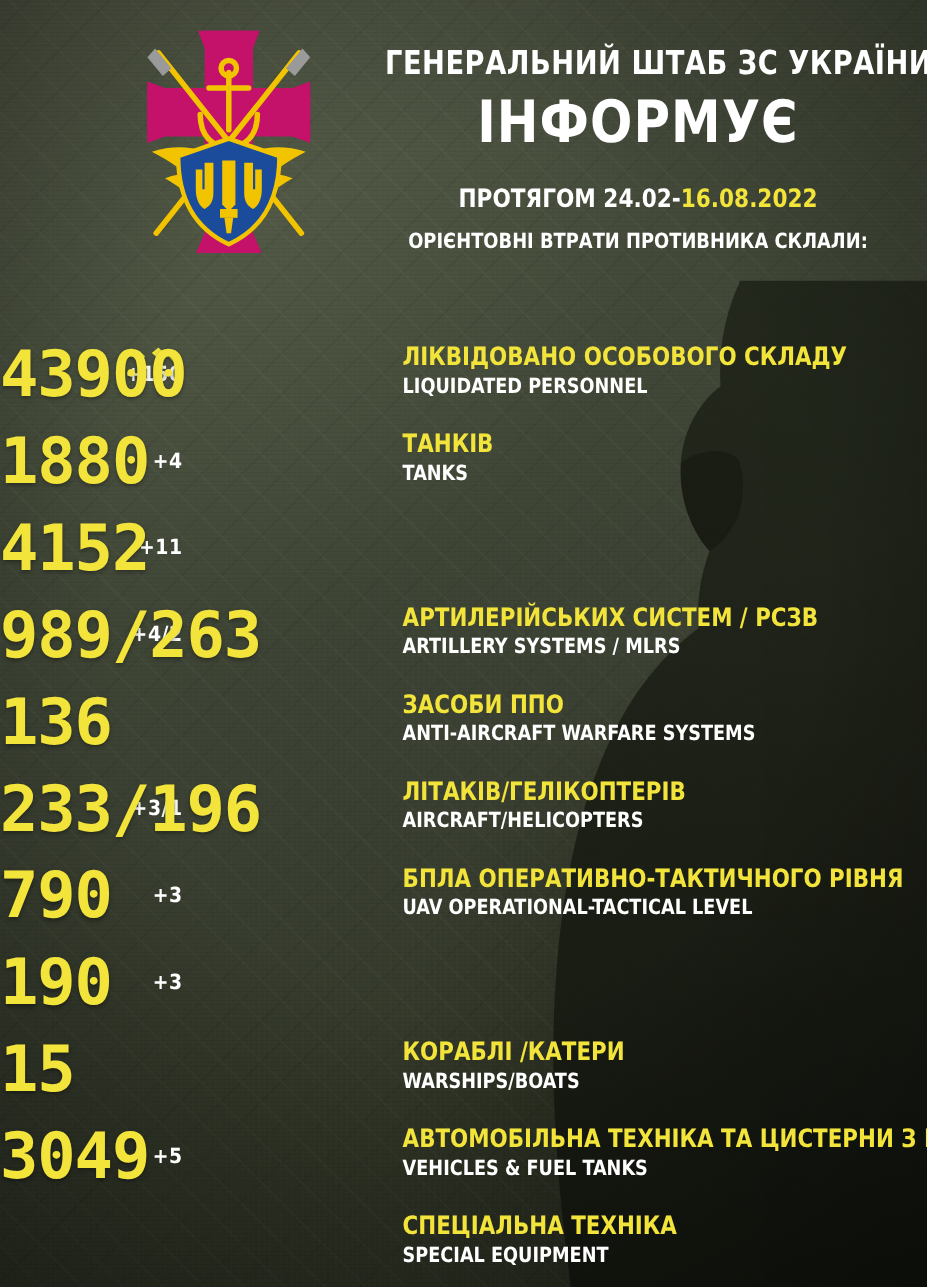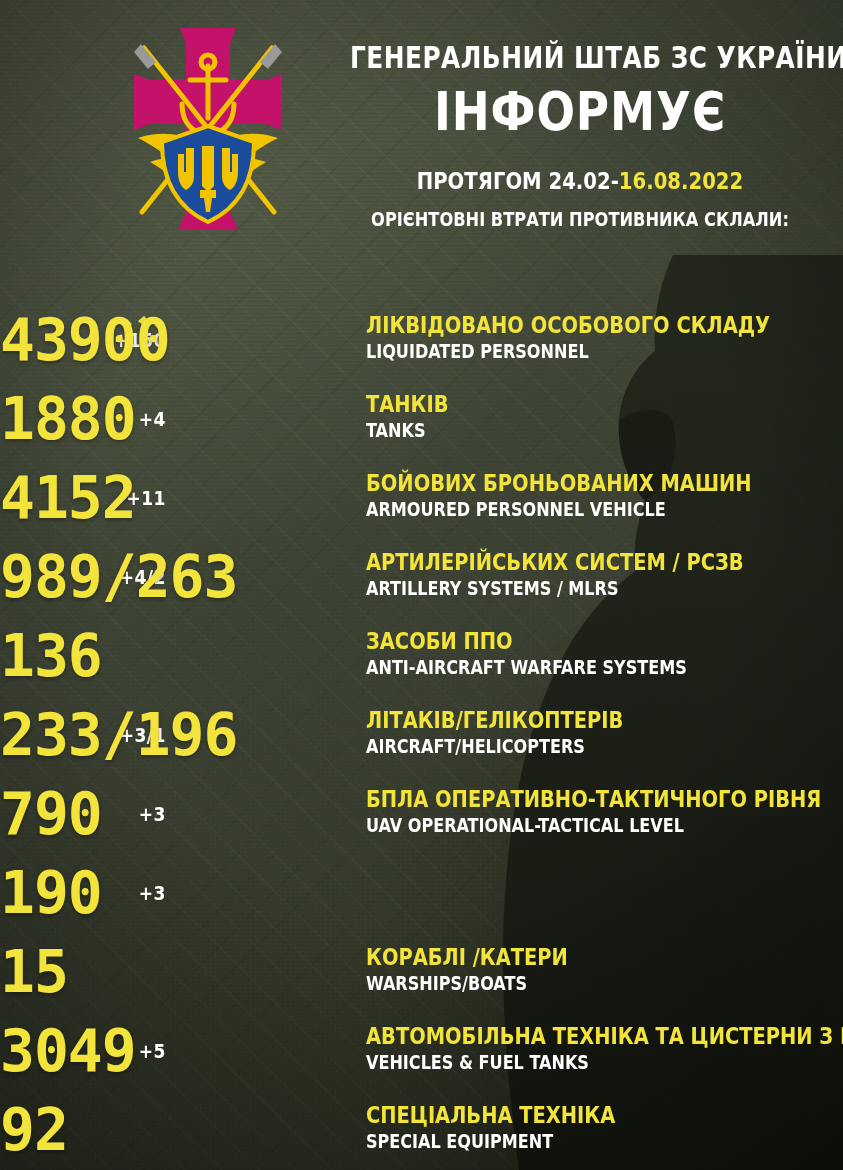--- a/index.html
+++ b/index.html
@@ -295,24 +295,20 @@
       <div class="num">1880</div>
       <div class="labels">
         <div class="lab-ua">ТАНКІВ</div>
         <div class="lab-en">TANKS</div>
       </div>
     </div>
 
     <div class="row">
       <div class="delta">+11</div>
       <div class="num">4152</div>
-      <div class="labels">
-        <div class="lab-ua">БОЙОВИХ БРОНЬОВАНИХ МАШИН</div>
-        <div class="lab-en">ARMOURED PERSONNEL VEHICLE</div>
-      </div>
     </div>
 
     <div class="row">
       <div class="delta">+4/2</div>
       <div class="num">989/263</div>
       <div class="labels">
         <div class="lab-ua">АРТИЛЕРІЙСЬКИХ СИСТЕМ / РСЗВ</div>
         <div class="lab-en">ARTILLERY SYSTEMS / MLRS</div>
       </div>
     </div>
@@ -362,21 +358,20 @@
       <div class="delta">+5</div>
       <div class="num">3049</div>
       <div class="labels">
         <div class="lab-ua">АВТОМОБІЛЬНА ТЕХНІКА ТА ЦИСТЕРНИ З ПММ</div>
         <div class="lab-en">VEHICLES  &amp; FUEL TANKS</div>
       </div>
     </div>
 
     <div class="row">
       <div class="delta"></div>
-      <div class="num">92</div>
       <div class="labels">
         <div class="lab-ua">СПЕЦІАЛЬНА ТЕХНІКА</div>
         <div class="lab-en">SPECIAL EQUIPMENT</div>
       </div>
     </div>
 
   </div>
 </div>
 
 </body></html>

